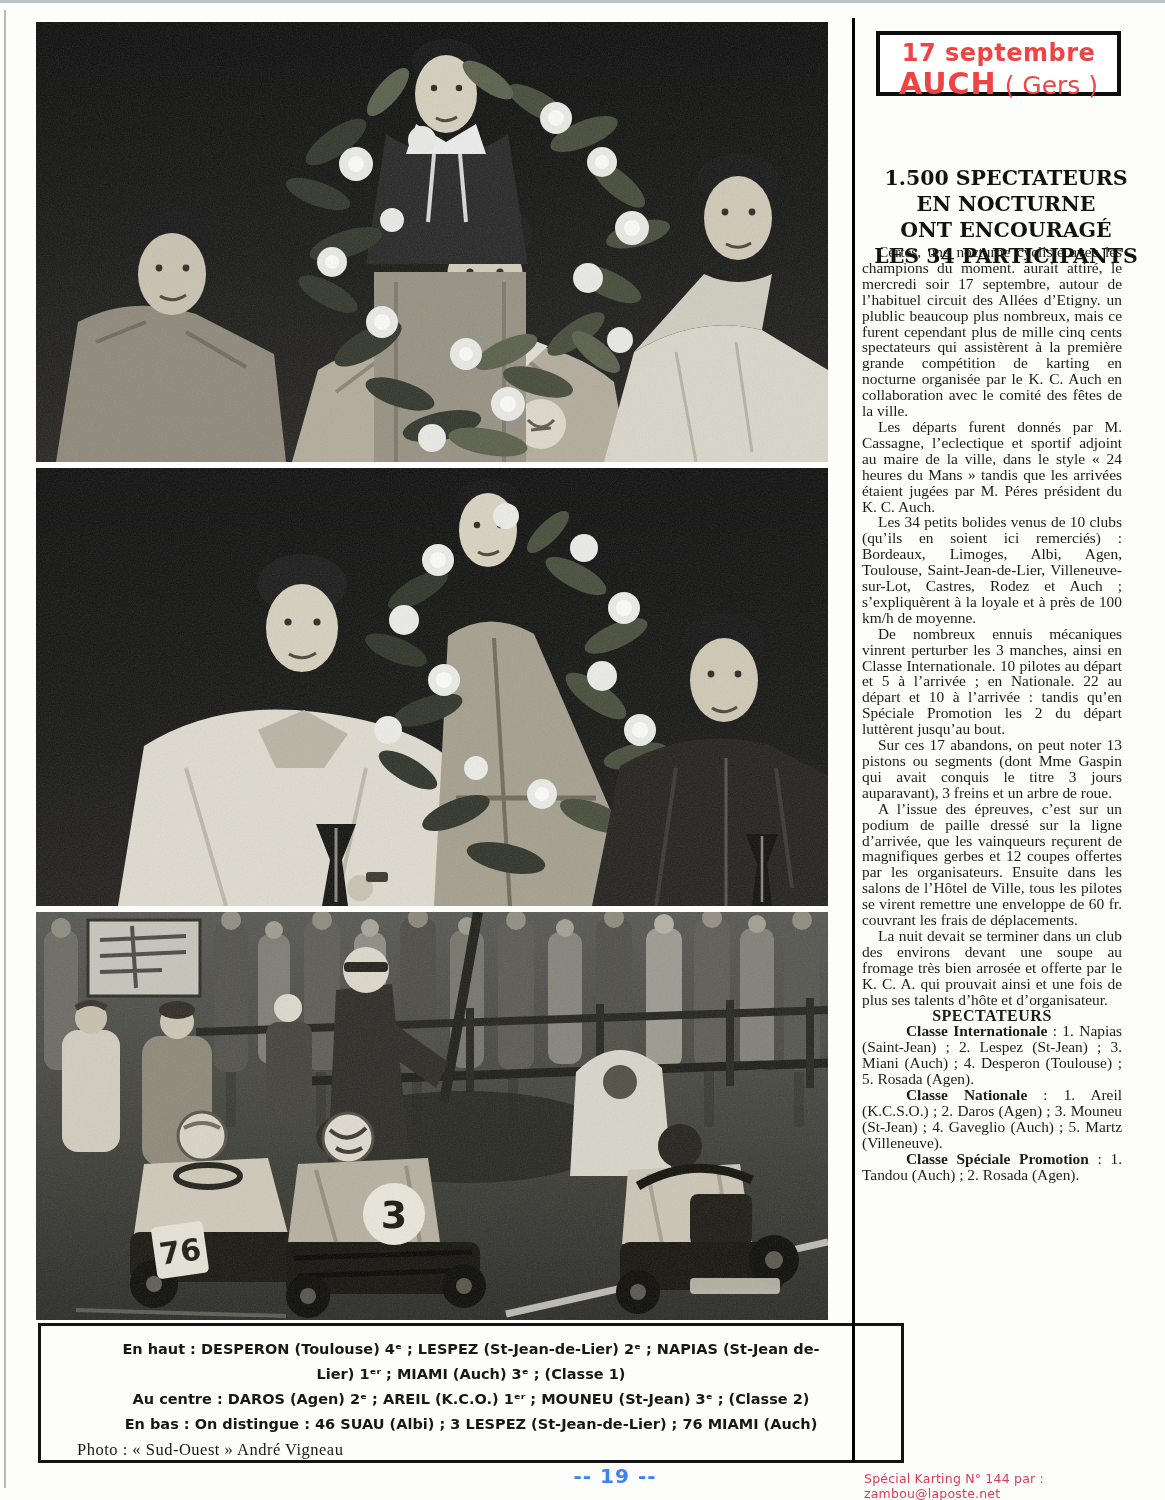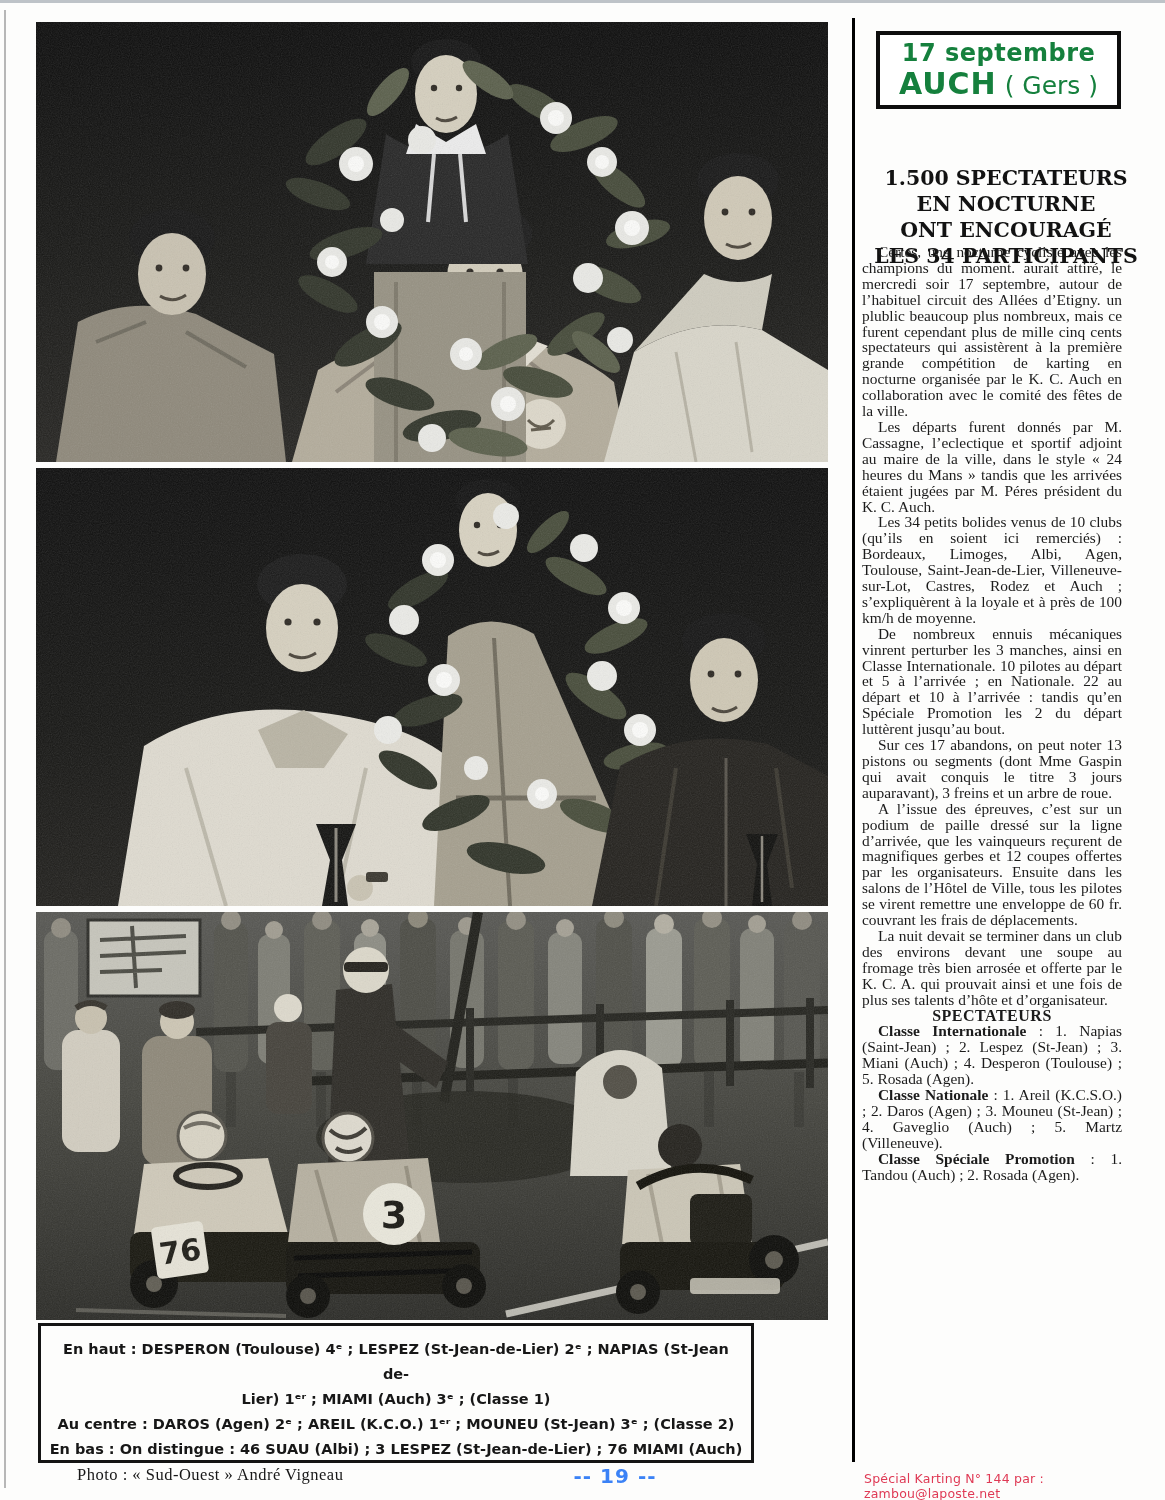--- a/index.html
+++ b/index.html
@@ -8,45 +8,45 @@
   #page{position:absolute;inset:0;background:#fdfdfc;}
   .scan-top{position:absolute;top:0;left:0;width:1165px;height:3px;background:#aeb4ba;opacity:.8;}
   .scan-left{position:absolute;top:10px;left:4px;width:2px;height:1478px;background:#7e7e7e;opacity:.55;}
 
   .photo{position:absolute;left:36px;width:792px;background:#111;overflow:hidden;}
   #photo-top{top:22px;height:440px;}
   #photo-mid{top:468px;height:438px;}
   #photo-bot{top:912px;height:408px;}
   .photo svg{display:block;width:100%;height:100%;}
 
-  .caption-box{position:absolute;left:38px;top:1323px;width:716px;height:140px;
+  .caption-box{position:absolute;left:38px;top:1323px;width:866px;height:140px;
     border:3px solid #141414;box-sizing:border-box;background:#fdfdfc;
     padding:11px 8px 4px 8px;font-family:"DejaVu Sans",sans-serif;font-weight:bold;
     font-size:14.5px;color:#171717;}
   .cap-line{text-align:center;line-height:25px;}
   .cap-credit{font-family:"Liberation Serif",serif;font-weight:normal;font-size:16.5px;
     text-align:left;padding-left:28px;margin-top:3px;letter-spacing:.5px;}
 
   .divider{position:absolute;left:852px;top:18px;width:3px;height:1444px;background:#000;}
 
-  .header-box{position:absolute;left:876px;top:31px;width:245px;height:78px;border:4px solid #0d0d0d;
-    box-sizing:border-box;background:#fff;text-align:center;font-family:"DejaVu Sans",sans-serif;color:#15803d;}
+  .header-box{position:absolute;left:876px;top:31px;width:245px;height:65px;border:4px solid #0d0d0d;
+    box-sizing:border-box;background:#fff;text-align:center;font-family:"DejaVu Sans",sans-serif;color:#ef4444;}
   .hb-date{font-size:24px;font-weight:bold;line-height:30px;margin-top:3px;letter-spacing:.5px;}
   .hb-city-line{font-size:25px;line-height:32px;}
   .hb-city{font-weight:bold;font-size:30px;letter-spacing:1px;}
   .hb-region{font-weight:normal;font-size:25px;}
 
   .headline{position:absolute;left:854px;top:121px;width:304px;text-align:center;
     font-family:"DejaVu Serif",serif;font-weight:bold;font-size:20.5px;line-height:26px;color:#121212;margin-top:44px;}
 
   .body-text{position:absolute;left:862px;top:244px;width:260px;
     font-size:15.4px;line-height:15.9px;text-align:justify;color:#1b1b1b;}
   .body-text p{margin:0;text-indent:16px;}
   .cls-title{text-align:center;font-weight:bold;font-size:16px;margin:3px 0 2px 0;text-indent:0 !important;letter-spacing:.5px;}
-  .cls-label{font-weight:bold;}
+  .cls-label{font-weight:bold;margin-left:28px;}
 
   .footer-red{position:absolute;left:864px;top:1471px;width:300px;
     font-family:"DejaVu Sans",sans-serif;font-size:12.5px;color:#df3a55;letter-spacing:.2px;}
   .page-num{position:absolute;left:480px;top:1464px;width:270px;text-align:center;
     font-family:"DejaVu Sans",sans-serif;font-weight:bold;font-size:20px;color:#3b82f6;letter-spacing:1px;}
 </style>
 </head>
 <body>
 
 <div id="page">

